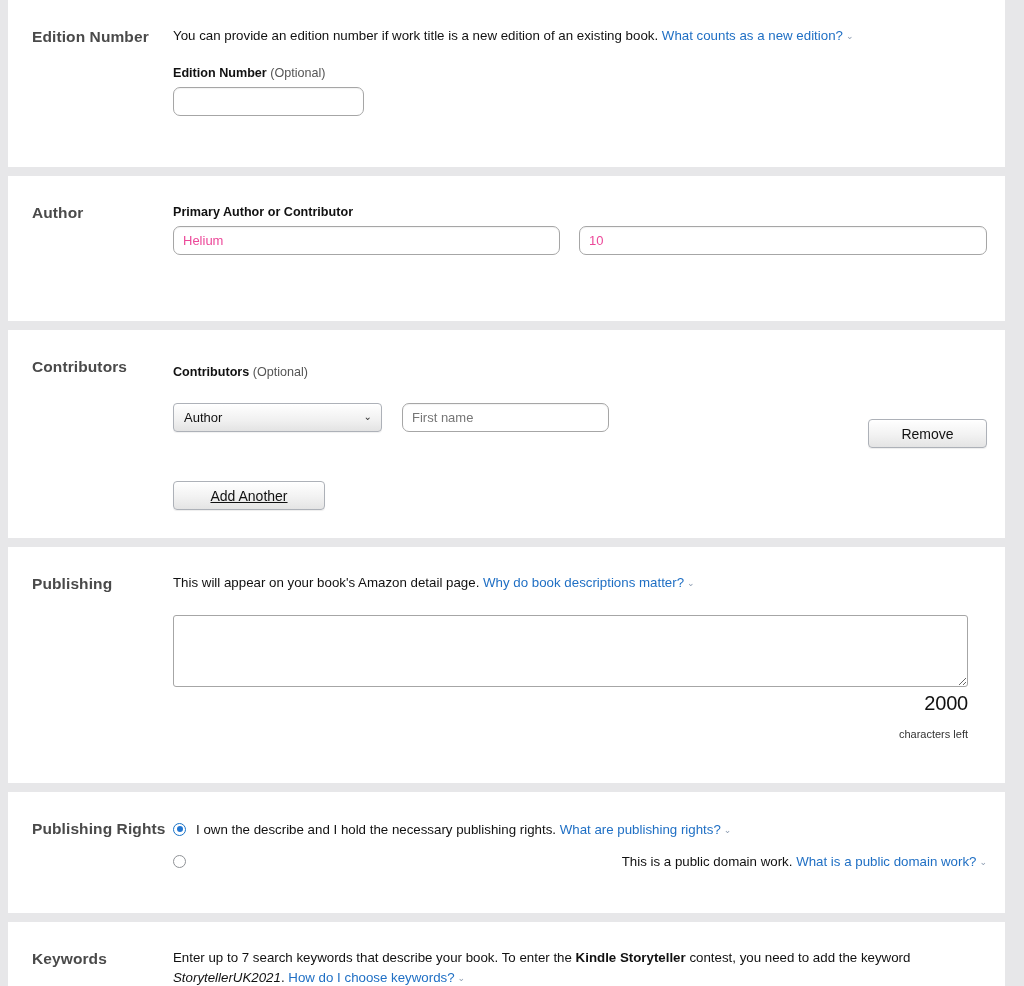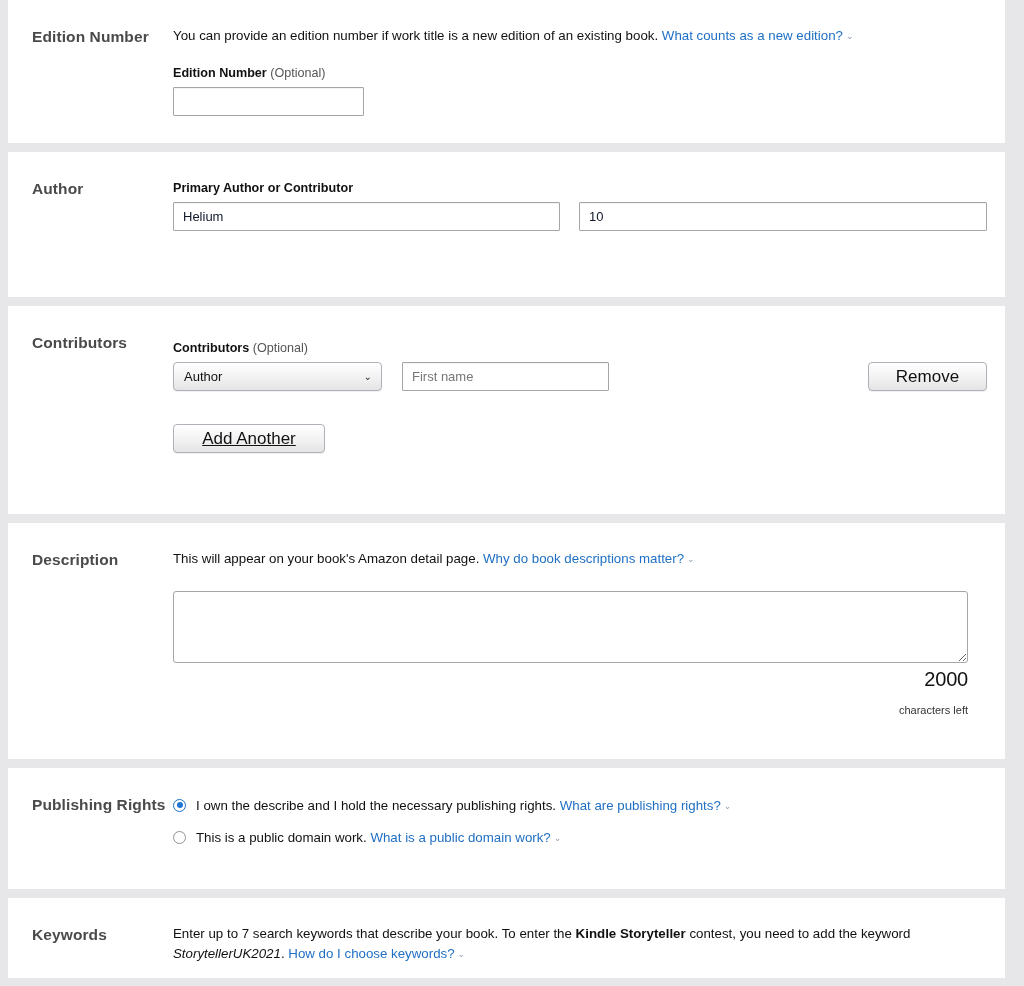--- a/index.html
+++ b/index.html
@@ -41,21 +41,21 @@
     line-height: 21px;
     letter-spacing: 0.1px;
   }
   .panel-body {
     flex: 1 1 auto;
     box-sizing: border-box;
     padding: 26px 18px 0 0;
     position: relative;
   }
   
-  .panel-edition { height: 143px; }
+  .panel-edition { height: 167px; }
   .panel-author  { height: 145px; }
   .panel-contrib { height: 208px; }
   .panel-desc    { height: 236px; }
   .panel-rights  { height: 121px; }
   .panel-keywords{ height: 80px; margin-bottom: 0; }
 
   .helper-text {
     font-size: 13.3px;
     color: #111111;
     line-height: 19px;
@@ -87,25 +87,25 @@
   }
   .field-label .optional {
     font-weight: normal;
     color: #555555;
   }
 
   input.text-input {
     box-sizing: border-box;
     height: 29px;
     border: 1px solid #a6a6a6;
-    border-radius: 1px;
+    border-radius: 7px;
     background: #ffffff;
     font-family: "Liberation Sans", sans-serif;
     font-size: 13px;
-    color: #0f172a;
+    color: #ec4899;
     padding: 0 9px;
     outline: none;
     box-shadow: inset 0 1px 1px rgba(0,0,0,0.05);
   }
   input.text-input::placeholder { color: #767676; }
 
   .input-edition { width: 191px; }
   .row-author { display: flex; gap: 19px; margin-top: 1px; }
   .input-author-name { width: 387px; }
   .input-author-num { flex: 1 1 auto; }
@@ -149,24 +149,25 @@
   .input-first { width: 207px; }
   .input-last { width: 207px; }
 
   button.gray-button {
     box-sizing: border-box;
     height: 29px;
     border: 1px solid #adb1b8;
     border-radius: 4px;
     background: linear-gradient(to bottom, #ffffff 0%, #f2f2f2 55%, #e4e4e4 100%);
     font-family: "Liberation Sans", sans-serif;
-    font-size: 17px;
+    font-size: 14px;
     color: #111111;
     cursor: pointer;
     box-shadow: 0 1px 0 rgba(255,255,255,0.7) inset, 0 1px 1px rgba(0,0,0,0.07);
+    margin-top: 33px;
   }
   .btn-remove { width: 119px; margin-left: auto; }
   .btn-add { width: 152px; margin-top: 33px; text-decoration: underline; }
 
   textarea.desc-area {
     box-sizing: border-box;
     width: 795px;
     height: 72px;
     margin-top: 21px;
     border: 1px solid #a6a6a6;
@@ -197,21 +198,21 @@
     line-height: 15px;
     margin-top: 13px;
   }
 
   .radio-row {
     display: flex;
     align-items: center;
     margin-bottom: 0;
     height: 22px;
   }
-  .radio-row + .radio-row { margin-top: 10px; }
+  .radio-row + .radio-row { margin-top: 10px; justify-content: space-between; }
   .radio {
     width: 13px;
     height: 13px;
     border-radius: 50%;
     box-sizing: border-box;
     border: 1px solid #8f9296;
     background: #ffffff;
     margin-right: 10px;
     flex: 0 0 13px;
     position: relative;
@@ -279,21 +280,21 @@
           <span class="select-chevron">⌄</span>
         </div>
         <input class="text-input input-first" type="text" placeholder="First name" style="">
         <button class="gray-button btn-remove">Remove</button>
       </div>
       <button class="gray-button btn-add">Add Another</button>
     </div>
   </section>
 
   <section class="panel panel-desc">
-    <div class="panel-heading">Description</div>
+    <div class="panel-heading">Publishing</div>
     <div class="panel-body">
       <div class="helper-text">
         <span>This will appear on your book's Amazon detail page.</span>
         <a class="help-link" href="#">Why do book descriptions matter?</a><span class="chev">⌄</span>
       </div>
       <textarea class="desc-area" placeholder="" style=""></textarea>
       <div class="counter">
         <div class="counter-num">2000</div>
         <div class="counter-label">characters left</div>
       </div>

